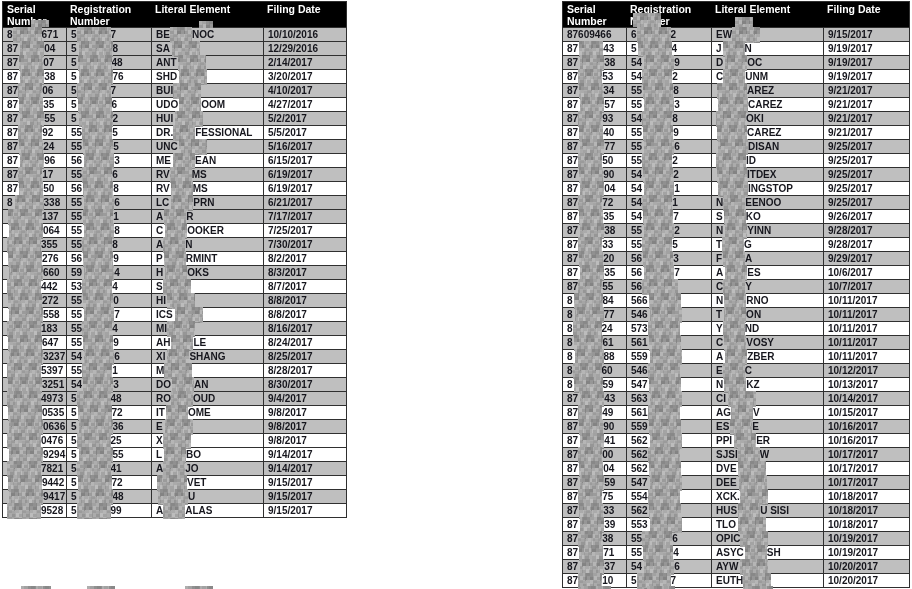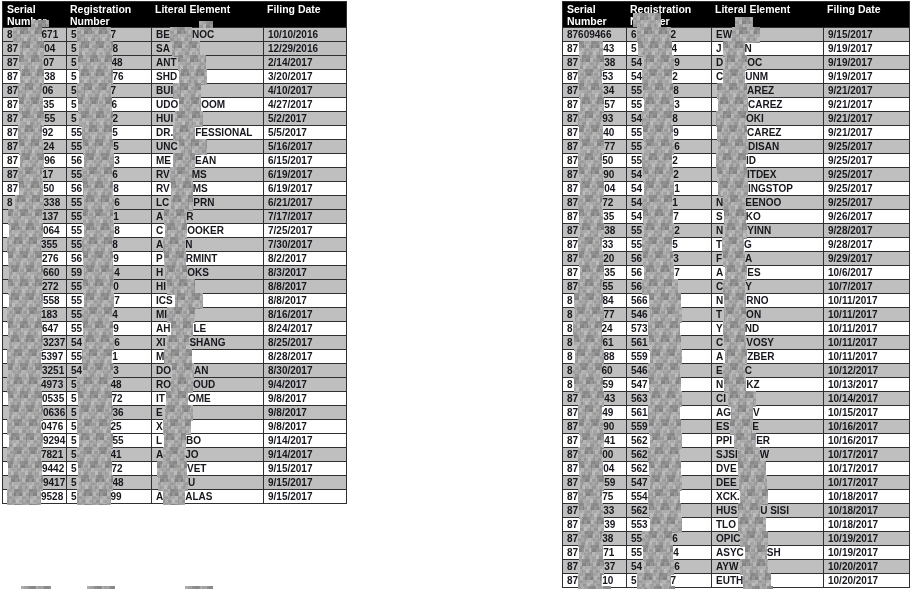--- a/index.html
+++ b/index.html
@@ -152,20 +152,26 @@
           <div class="cell c1"><span>56</span><span class="redact px" style="width: 30px; margin-left: 1px; background-position: 95px 0px, 57px 0px;"></span><span>9</span></div>
           <div class="cell c2"><span>P</span><span class="redact px" style="width: 22px; margin-left: 1px; background-position: 95px 0px, 57px 0px;"></span><span>RMINT</span></div>
           <div class="cell c3">8/2/2017</div>
         </div>
         <div class="row">
           <div class="cell c0"><span class="redact px" style="width: 34px; margin-left: 2px; background-position: 100px 0px, 60px 0px;"></span><span>660</span></div>
           <div class="cell c1"><span>59</span><span class="redact px" style="width: 30px; margin-left: 2px; background-position: 100px 0px, 60px 0px;"></span><span>4</span></div>
           <div class="cell c2"><span>H</span><span class="redact px" style="width: 22px; margin-left: 2px; background-position: 100px 0px, 60px 0px;"></span><span>OKS</span></div>
           <div class="cell c3">8/3/2017</div>
         </div>
+        <div class="row even">
+          <div class="cell c0"><span class="redact px" style="width: 34px; margin-left: 0px; background-position: 105px 0px, 63px 0px;"></span><span>442</span></div>
+          <div class="cell c1"><span>53</span><span class="redact px" style="width: 30px; margin-left: 0px; background-position: 105px 0px, 63px 0px;"></span><span>4</span></div>
+          <div class="cell c2"><span>S</span><span class="redact px" style="width: 28px; margin-left: 0px; background-position: 105px 0px, 63px 0px;"></span></div>
+          <div class="cell c3">8/7/2017</div>
+        </div>
         <div class="row">
           <div class="cell c0"><span class="redact px" style="width: 34px; margin-left: 1px; background-position: 110px 0px, 66px 0px;"></span><span>272</span></div>
           <div class="cell c1"><span>55</span><span class="redact px" style="width: 30px; margin-left: 1px; background-position: 110px 0px, 66px 0px;"></span><span>0</span></div>
           <div class="cell c2"><span>HI</span><span class="redact px" style="width: 28px; margin-left: 1px; background-position: 110px 0px, 66px 0px;"></span></div>
           <div class="cell c3">8/8/2017</div>
         </div>
         <div class="row even">
           <div class="cell c0"><span class="redact px" style="width: 34px; margin-left: 2px; background-position: 115px 0px, 69px 0px;"></span><span>558</span></div>
           <div class="cell c1"><span>55</span><span class="redact px" style="width: 30px; margin-left: 2px; background-position: 115px 0px, 69px 0px;"></span><span>7</span></div>
           <div class="cell c2"><span>ICS</span><span class="redact px" style="width: 28px; margin-left: 2px; background-position: 115px 0px, 69px 0px;"></span></div>

